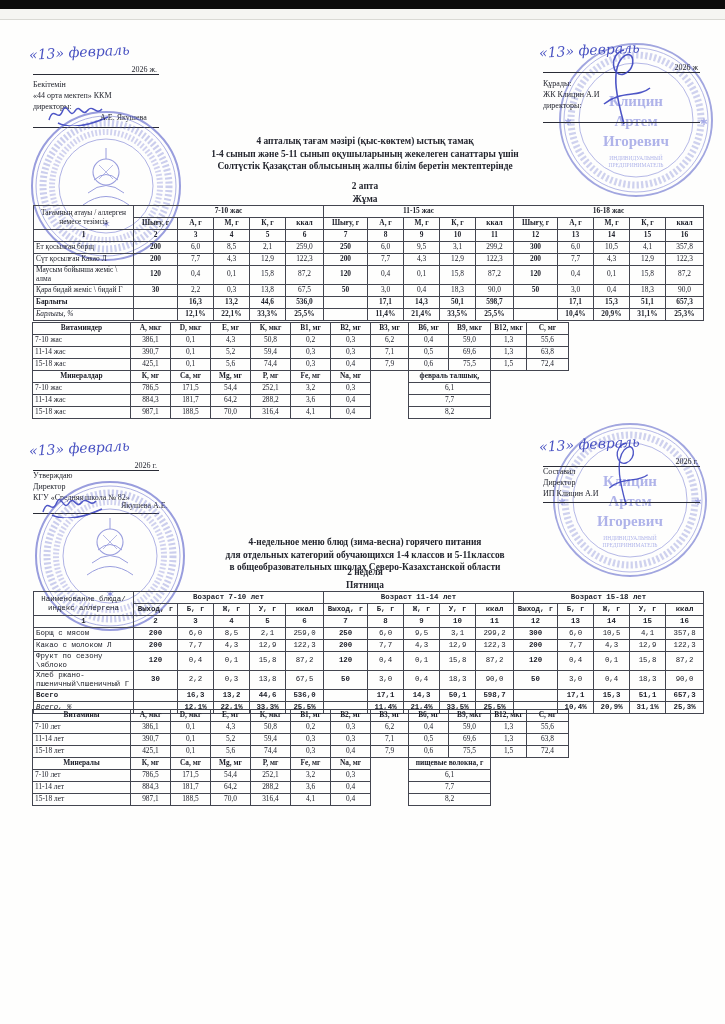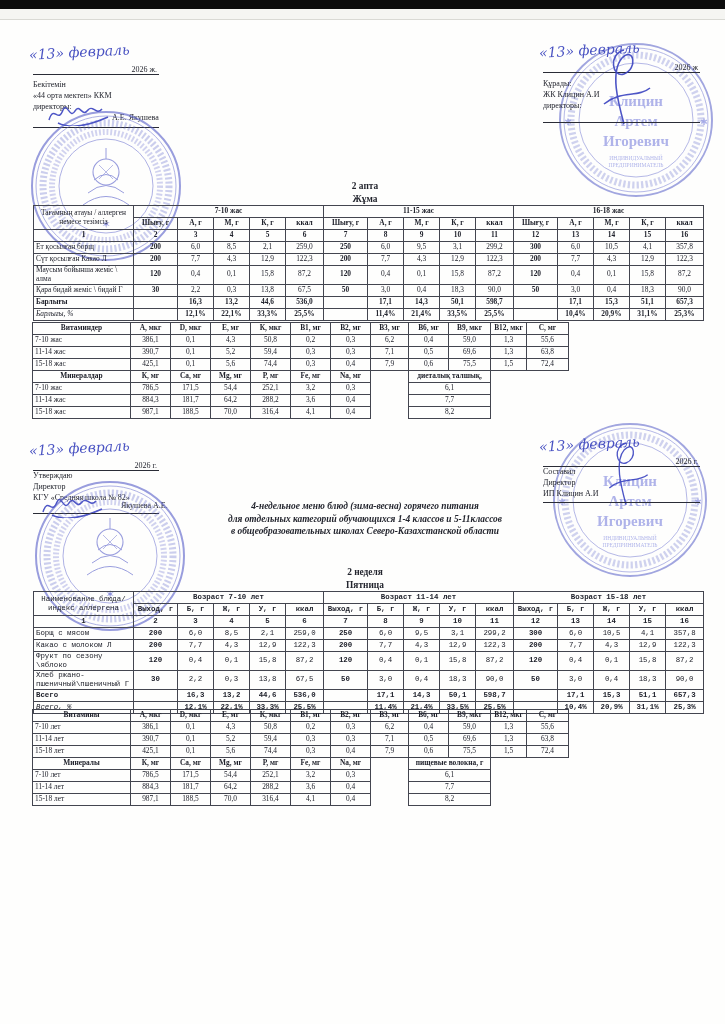--- a/index.html
+++ b/index.html
@@ -53,21 +53,21 @@
     <span class="pd">2026 ж.</span>
   </div>
   <div class="tblock" style="left:33px;top:79px;">
     <div>Бекітемін</div>
     <div>«44 орта мектеп» ККМ</div>
     <div>директоры:</div>
   </div>
   <svg class="sig" style="left:46px;top:100px;" width="70" height="26" viewBox="0 0 70 26">
     <path d="M3,20 C8,4 12,24 17,10 C21,1 24,20 29,11 C34,3 36,18 42,10 C47,4 50,16 56,9 M12,23 C24,29 42,26 62,17" stroke="#3a43c0" stroke-width="1.5" fill="none" opacity=".9"></path>
   </svg>
-  <span class="signer" style="left:112px;top:113px;">А.Е. Якушева</span>
+  <span class="signer" style="left:100px;top:113px;">А.Е. Якушева</span>
   <div class="sigline" style="left:33px;top:127px;width:126px;"></div>
 
   <svg class="stamp" style="left:28px;top:108px;" width="156" height="156" viewBox="0 0 156 156">
     <g stroke="#5a61ca" fill="none" opacity=".72">
       <circle cx="78" cy="78" r="74" stroke-width="2"></circle>
       <circle cx="78" cy="78" r="70" stroke-width=".8"></circle>
       <circle cx="78" cy="78" r="63" stroke-width="7" stroke-dasharray="2.1,2.1" opacity=".5"></circle>
       <circle cx="78" cy="78" r="54" stroke-width="6" stroke-dasharray="1.9,1.9" opacity=".45"></circle>
       <circle cx="78" cy="78" r="47" stroke-width=".8"></circle>
       <circle cx="78" cy="64" r="13" stroke-width="1.1"></circle>
@@ -101,20 +101,25 @@
   <div class="tblock" style="left:543px;top:78px;">
     <div>Құрады:</div>
     <div>ЖК Клицин А.И</div>
     <div>директоры:</div>
   </div>
   <svg class="sig" style="left:594px;top:44px;" width="60" height="84" viewBox="0 0 60 84">
     <path d="M30,6 C14,10 18,34 30,30 C44,25 40,2 28,14 C16,28 24,58 30,80 M10,60 C26,46 44,54 56,44" stroke="#3a43c0" stroke-width="1.6" fill="none" opacity=".9"></path>
   </svg>
   <div class="sigline" style="left:543px;top:122px;width:157px;"></div>
 
+  <div class="title" style="top:135px;">
+    <div>4 апталық тағам мәзірі (қыс-көктем) ыстық тамақ</div>
+    <div>1-4 сынып және 5-11 сынып оқушыларының жекелеген санаттары үшін</div>
+    <div>Солтүстік Қазақстан облысының жалпы білім беретін мектептерінде</div>
+  </div>
   <div class="title" style="top:180px;">
     <div>2 апта</div>
     <div>Жұма</div>
   </div>
 
   <table id="menu-kk" class="doc-table">
       <colgroup>
         <col style="width: 100px;">
         <col style="width: 44px;">
         <col style="width: 36px;">
@@ -358,21 +363,21 @@
         </tr>
         <tr>
           <th>Минералдар</th>
           <th>К, мг</th>
           <th>Са, мг</th>
           <th>Mg, мг</th>
           <th>Р, мг</th>
           <th>Fe, мг</th>
           <th>Na, мг</th>
           <td class="nb"></td>
-          <th colspan="2">диеталық талшық,</th>
+          <th colspan="2">февраль талшық,</th>
           <td class="nb" colspan="2"></td>
         </tr>
         <tr>
           <td class="name">7-10 жас</td>
           <td>786,5</td>
           <td>171,5</td>
           <td>54,4</td>
           <td>252,1</td>
           <td>3,2</td>
           <td>0,3</td>
@@ -460,21 +465,21 @@
   <div class="tblock" style="left:543px;top:466px;">
     <div>Составил</div>
     <div>Директор</div>
     <div>ИП Клицин А.И</div>
   </div>
   <svg class="sig" style="left:596px;top:438px;" width="60" height="70" viewBox="0 0 60 84">
     <path d="M30,6 C14,10 18,34 30,30 C44,25 40,2 28,14 C16,28 24,58 30,80 M10,60 C26,46 44,54 56,44" stroke="#3a43c0" stroke-width="1.6" fill="none" opacity=".9"></path>
   </svg>
   <div class="sigline" style="left:543px;top:502px;width:157px;"></div>
 
-  <div class="title" style="top:500px;font-style:italic;">
+  <div class="title" style="top:536px;">
     <div>4-недельное меню блюд (зима-весна) горячего питания</div>
     <div>для отдельных категорий обучающихся 1-4 классов и 5-11классов</div>
     <div>в общеобразовательных школах Северо-Казахстанской области</div>
   </div>
   <div class="title" style="top:566px;">
     <div>2 неделя</div>
     <div>Пятница</div>
   </div>
 
   <table id="menu-ru" class="doc-table">

